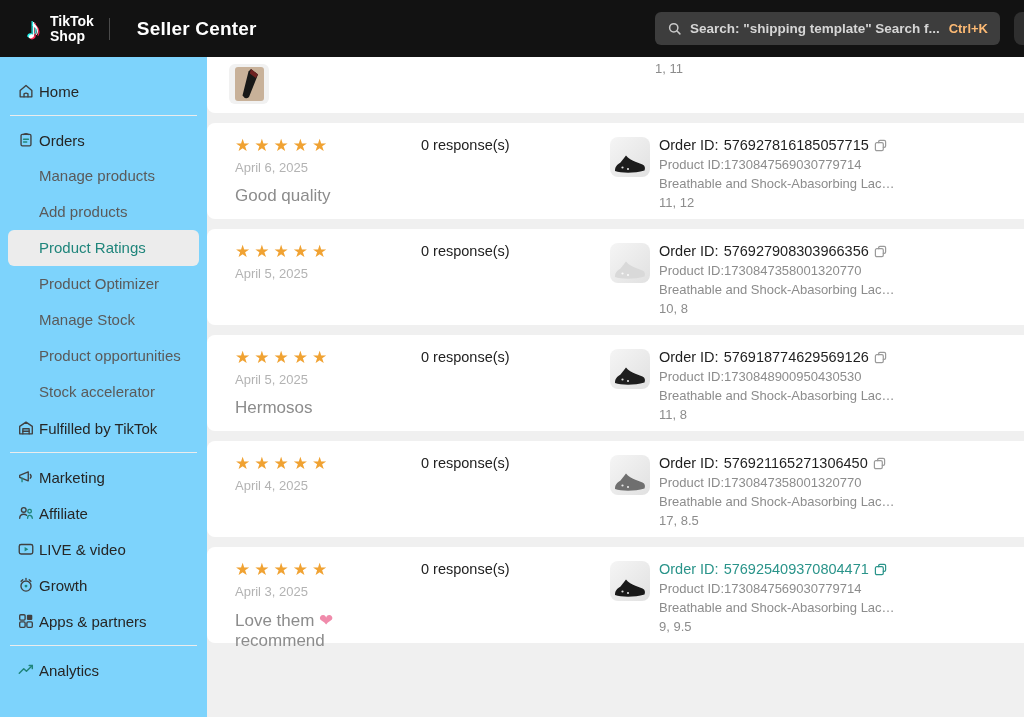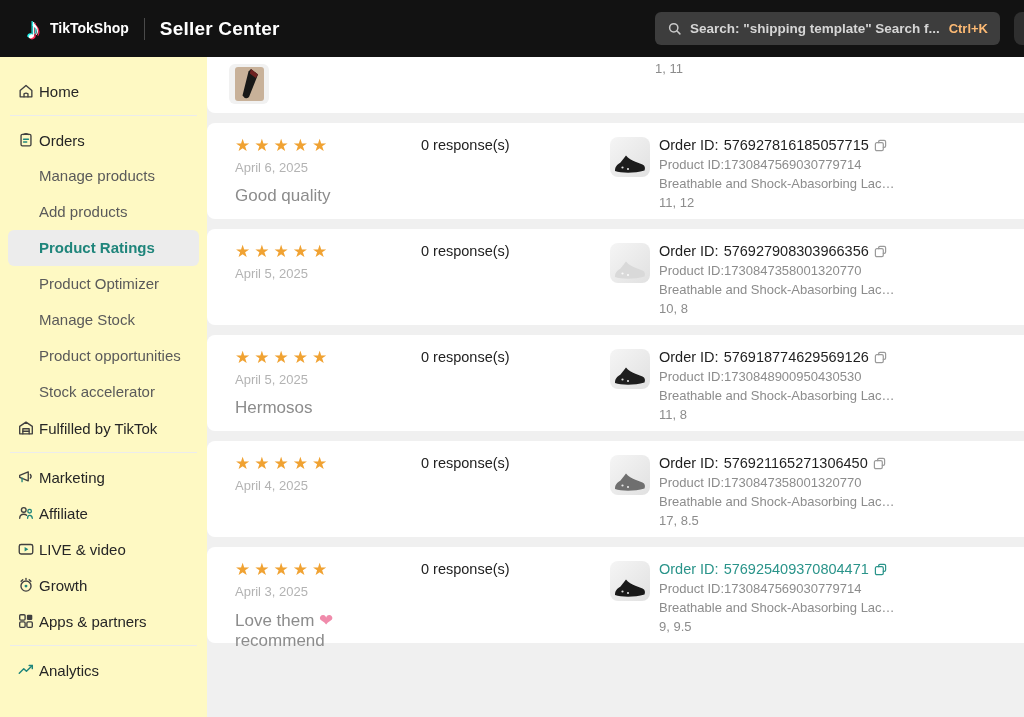--- a/index.html
+++ b/index.html
@@ -14,49 +14,49 @@
   .topbar {
     height:57px; background:#121212; display:flex; align-items:center;
     justify-content:space-between; padding-left:26px;
   }
   .brand { display:flex; align-items:center; }
   .tiktok-note {
     font-size:30px; color:#fff; line-height:1; font-weight:bold;
     text-shadow:-1.5px -1px 0 #25f4ee, 1.5px 1px 0 #fe2c55;
     margin-right:9px;
   }
-  .brand-text { display:flex; flex-direction:row; color:#fff; font-weight:bold; font-size:14px; line-height:15px;justify-content:space-between; }
+  .brand-text { display:flex; flex-direction:column; color:#fff; font-weight:bold; font-size:14px; line-height:15px;justify-content:space-between; }
   .vdiv { width:1px; height:22px; background:#4a4a4a; margin:0 15px; }
-  .app-title { font-size:19px; color:#fff; margin:0; font-weight:700; letter-spacing:.2px; }
+  .app-title { font-size:19px; color:#fff; margin:12px; font-weight:700; letter-spacing:.2px; }
   .header-right { display:flex; align-items:center; gap:14px; }
   .searchbox {
     width:345px; height:33px; background:#3d3d3d; border-radius:6px;
     display:flex; align-items:center; padding:0 12px; gap:8px; cursor:pointer;
   }
   .searchbox .ph { color:#d6d6d6; font-size:13.5px; font-weight:600; flex:1; white-space:nowrap; overflow:hidden; }
   .searchbox .kbd { color:#fdba74; font-size:13px; font-weight:600; }
   .partial-btn { width:10px; height:33px; background:#2f2f2f; border-radius:8px 0 0 8px; }
 
   
   .page { display:flex; height:660px; }
 
   
-  .sidebar { width:207px; background:#fef9c3; padding-top:16px; flex-shrink:0; overflow:hidden; }
+  .sidebar { width:207px; background:#7dd3fc; padding-top:16px; flex-shrink:0; overflow:hidden; }
   .side-item {
     height:36px; display:flex; align-items:center; padding-left:17px; gap:4px;
     font-size:15px; color:#262626; cursor:pointer; white-space:nowrap;
   }
   .side-item .icon { width:18px; height:18px; display:flex; align-items:center; justify-content:center; margin-right:0; }
   .side-item .icon svg { width:18px; height:18px; }
   .side-item .lbl { padding-left:0; }
   .side-sub {
     height:36px; line-height:36px; margin:0 8px; padding-left:31px;
     font-size:15px; color:#5a5a5a; border-radius:6px; cursor:pointer; white-space:nowrap;
   }
-  .side-sub.selected { background:#ececec; color:#1f857b;font-weight:bold; }
+  .side-sub.selected { background:#ececec; color:#1f857b; }
   .side-divider { height:1px; background:#ececec; margin:6px 10px; }
 
   
   .content { flex:1; overflow:hidden; }
   .card { background:#fff; width:900px; }
   .partial-card { height:56px; position:relative; border-radius:0 0 8px 8px; margin-bottom:10px; }
   .photo-thumb {
     position:absolute; left:22px; top:7px; width:40px; height:40px;
     border-radius:6px; background:#f1f1f1; display:flex; align-items:center; justify-content:center;
   }

